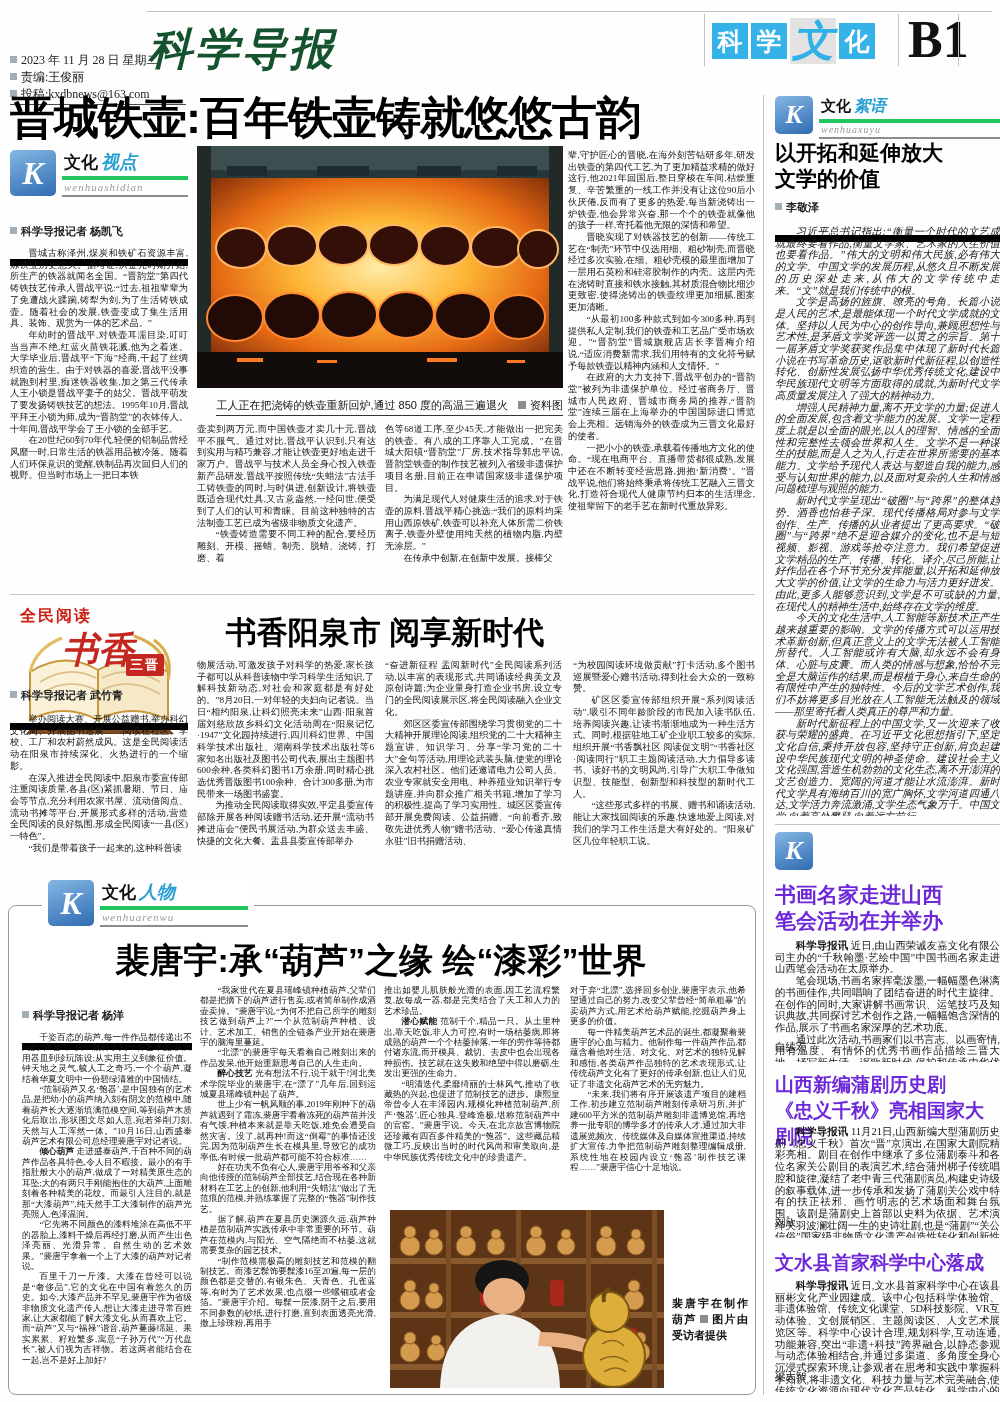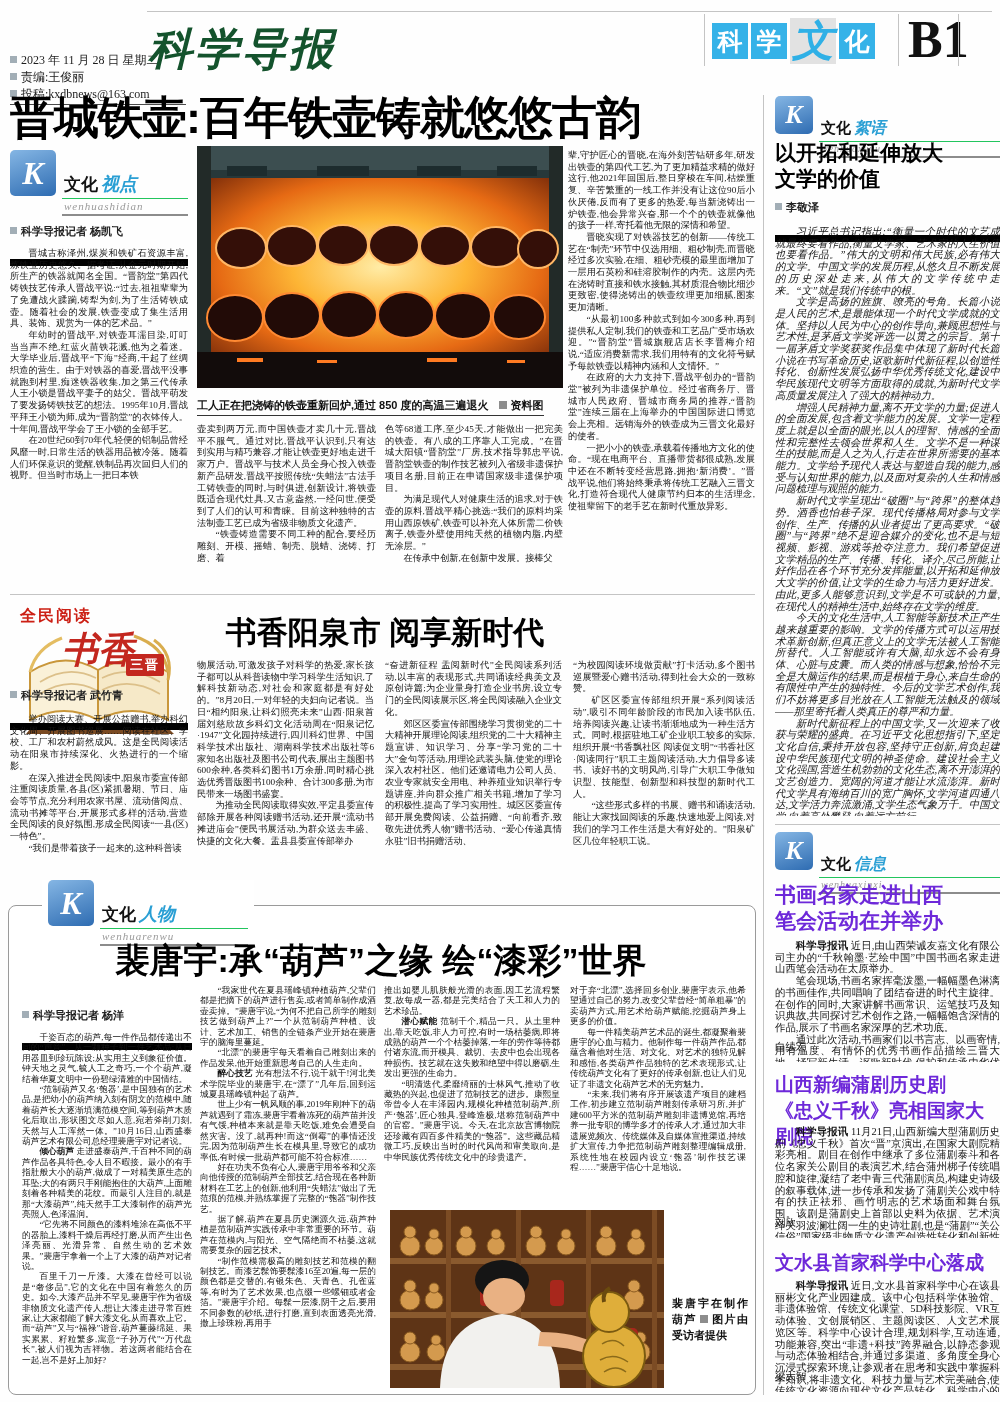--- a/index.html
+++ b/index.html
@@ -17,21 +17,21 @@
         font-family:"Liberation Sans",sans-serif;font-weight:bold;font-size:25px;}
   .sect .swen{width:46px;height:46px;background:#e2e2e2;color:#2fb0e6;display:flex;align-items:center;justify-content:center;
         font-family:"Liberation Serif",serif;font-style:italic;font-weight:bold;font-size:42px;}
   .pageno{font-family:"Liberation Serif",serif;font-weight:bold;font-size:52px;color:#111;}
   
   .kbadge{display:flex;align-items:stretch;}
   .kbox{width:46px;height:46px;border-radius:5px;background:linear-gradient(160deg,#85b6e4,#2e6cb2);
         color:#fff;display:flex;align-items:center;justify-content:center;
         font-family:"Liberation Serif",serif;font-style:italic;font-weight:bold;font-size:32px;flex:0 0 auto;}
   .kr{flex:1;margin-left:6px;display:flex;flex-direction:column;justify-content:flex-end;border-bottom:2px solid #8c8c8c;}
-  .kt{border-bottom:1px solid #22c55e;padding:0 0 2px 2px;white-space:nowrap;margin-top:22px;}
+  .kt{border-bottom:4px solid #22c55e;padding:0 0 2px 2px;white-space:nowrap;}
   .kt .kp{font-family:"Liberation Sans",sans-serif;font-weight:bold;font-size:17px;color:#111;}
   .kt .ka{font-family:"Liberation Serif",serif;font-style:italic;font-weight:bold;font-size:18px;color:#2a9fd4;margin-left:3px;}
   .kpy{font-family:"Liberation Serif",serif;font-style:italic;font-size:11px;color:#9a9a9a;letter-spacing:1px;padding:1px 0 2px 2px;}
   .kbadge.small .kbox{width:38px;height:38px;font-size:26px;}
   .kbadge.small .kt .kp{font-size:15px;}
   .kbadge.small .kt .ka{font-size:16px;}
   .kbadge.small .kpy{font-size:10px;}
   
   .h-main{font-family:"Liberation Sans",sans-serif;font-weight:bold;font-size:45px;letter-spacing:-1px;
           color:#000;white-space:nowrap;}
@@ -44,21 +44,21 @@
           border-bottom:7px solid #000000;padding-bottom:20px;white-space:nowrap;}
   .body{font-size:9.2px;line-height:11.7px;overflow:hidden;text-align:justify;}
   .body p{margin:0;text-indent:2em;}
   .body p.cont{text-indent:0;}
   .body p b{font-family:"Liberation Sans",sans-serif;}
   .figcol{font-size:8.7px;line-height:10.4px;}
   .sidebody{font-size:10.4px;line-height:11.7px;overflow:hidden;text-align:justify;}
   .sidebody p{margin:0;text-indent:2em;}
   .essaybody{font-style:italic;}
   .author{text-align:left;margin-top:-11.7px;font-weight:normal;font-size:10.4px;}
-  .caption{font-family:"Liberation Sans",sans-serif;font-weight:bold;font-size:11px;color:#111;text-align:left;}
+  .caption{font-family:"Liberation Sans",sans-serif;font-weight:normal;font-size:11px;color:#111;text-align:right;}
   .caption .inner{border-bottom:1px solid #333;padding-bottom:4px;}
   .caption .credit-sq{display:inline-block;width:8px;height:8px;background:#8d8d8d;margin:0 4px 0 10px;}
   .figcap{font-family:"Liberation Sans",sans-serif;font-weight:bold;font-size:11px;line-height:16px;color:#111;text-align:justify;}
   .figcap .credit-sq{display:inline-block;width:8px;height:8px;background:#8d8d8d;margin:0 3px;}
   
   .rlogo-t1{font-family:"Liberation Sans",sans-serif;font-weight:bold;font-size:16px;color:#cc2015;letter-spacing:2px;}
   .rlogo-t2{font-family:"Liberation Serif",serif;font-style:italic;font-weight:bold;font-size:36px;color:#c3271f;}
   .rlogo-t3{font-family:"Liberation Sans",sans-serif;font-weight:bold;font-size:13px;color:#fff;background:#c3271f;
             padding:2px 4px;border-radius:2px;letter-spacing:2px;}
   
@@ -333,24 +333,20 @@
     </g>
     <path d="M214 92 Q212 82 220 78" fill="none" stroke="#6a4a0e" stroke-width="4"></path>
     <path d="M212 134 Q224 126 234 136 M210 150 Q224 142 238 152 M214 162 Q226 154 236 162" fill="none" stroke="#8a6a1a" stroke-width="1.5"></path>
   </svg>
   <div class="abs figcap" style="left:672px;top:1295px;width:76px;">
     <span>裴唐宇在制作葫芦</span><span class="credit-sq"></span><span>图片由受访者提供</span>
   </div>
 
   <div class="abs kbadge small" style="left:775px;top:832px;width:225px;">
     <div class="kbox">K</div>
-    <div class="kr">
-      <div class="kt"><span class="kp">文化</span><span class="ka">信息</span></div>
-      <div class="kpy">wenhuaxinxi</div>
-    </div>
   </div>
 
   <div class="abs h-info" style="left:775px;top:882px;width:225px;">
     <div>书画名家走进山西</div>
     <div>笔会活动在并举办</div>
   </div>
   <div class="abs sidebody" style="left:775px;top:940px;width:225px;height:122px;">
       <p><b>科学导报讯</b> 近日,由山西荣诚友嘉文化有限公司主办的“千秋翰墨·艺绘中国”中国书画名家走进山西笔会活动在太原举办。</p>
       <p>笔会现场,书画名家挥毫泼墨,一幅幅墨色淋漓的书画佳作,共同唱响了团结奋进的时代主旋律。在创作的同时,大家讲解书画常识、运笔技巧及知识典故,共同探讨艺术创作之路,一幅幅饱含深情的作品,展示了书画名家深厚的艺术功底。</p>
       <p>通过此次活动,书画家们以书言志、以画寄情,用有温度、有情怀的优秀书画作品描绘三晋大地、抒写新生活、讴歌新时代,保护和传承中华优秀传统文化,为进一步推动山西省文化事业高质量发展贡献力量。</p>

